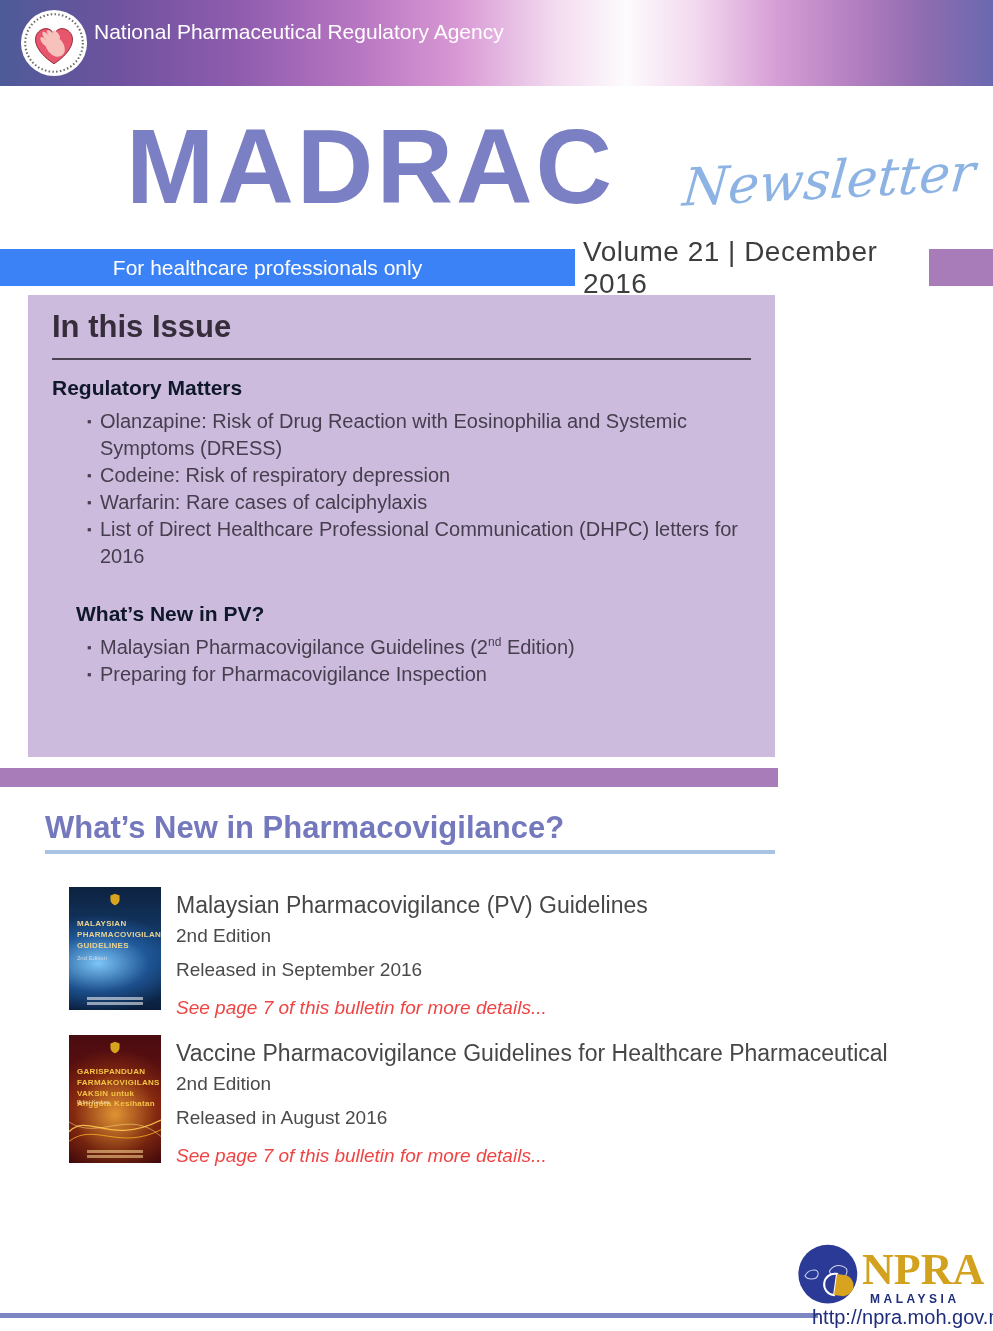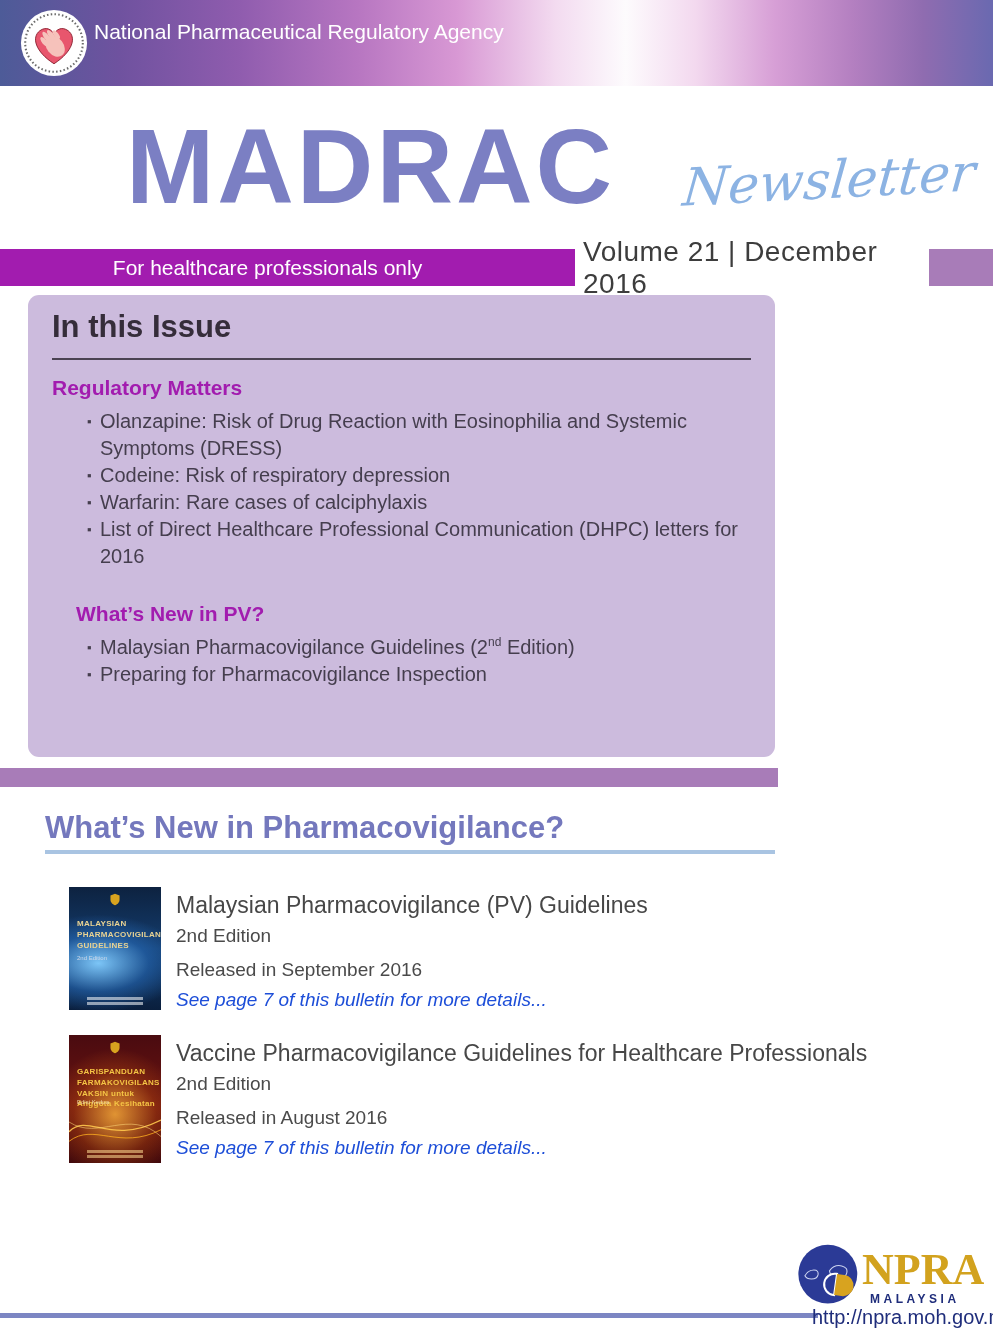--- a/index.html
+++ b/index.html
@@ -19,35 +19,35 @@
 
   
   .madrac{position:absolute;left:126px;top:108px;font-size:106px;line-height:1.1;
     font-weight:700;letter-spacing:3px;color:#7b7fc3;}
   .newsletter-script{position:absolute;left:683px;top:150px;
     font-family:"DejaVu Serif",serif;font-style:italic;font-size:52px;
     color:#8cb3e3;transform:rotate(-3deg) skewX(-8deg);}
 
   
   .audience-bar{position:absolute;left:0;top:249px;width:575px;height:37px;
-    background:#a21caf;display:flex;align-items:center;justify-content:center;
+    background:#3b82f6;display:flex;align-items:center;justify-content:center;
     padding-right:40px;box-sizing:border-box;}
   .audience-bar span{color:#ffffff;font-size:21px;}
   .volume-label{position:absolute;left:583px;top:249px;width:344px;height:37px;
     display:flex;align-items:center;justify-content:center;
     color:#3d3d3d;font-size:28px;letter-spacing:0.5px;}
   .volume-endcap{position:absolute;left:929px;top:249px;width:64px;height:37px;
     background:#a87cb8;}
 
   
   .issue-box{position:absolute;left:28px;top:295px;width:747px;height:462px;
-    background:#ccbbdd;box-sizing:border-box;padding:14px 24px 0 24px;color:#3a3340;border-radius:11px;}
+    background:#ccbbdd;box-sizing:border-box;padding:14px 24px 0 24px;color:#3a3340;}
   .issue-title{margin:0;font-size:31px;font-weight:700;color:#352d3a;}
   .issue-rule{margin-top:13px;border-top:2px solid#4b4352;width:699px;}
-  .issue-section-heading{margin:16px 0 8px 0;font-size:21px;font-weight:700;color:#a21caf;}
+  .issue-section-heading{margin:16px 0 8px 0;font-size:21px;font-weight:700;color:#0f172a;}
   .issue-section-heading.second{margin-top:32px;margin-left:24px;}
   .issue-list{margin:8px;padding:0 0 0 27px;list-style:none;}
   .issue-list li{position:relative;padding-left:13px;max-width:645px;
     font-size:20px;line-height:27px;color:#453e4e;}
   .issue-list li::before{content:"▪";position:absolute;left:0;top:0;font-size:13px;}
   sup{font-size:60%;line-height:0;}
 
   
   .purple-strip{position:absolute;left:0;top:768px;width:778px;height:19px;background:#a87cb8;}
   .pv-heading{position:absolute;left:45px;top:810px;margin:0;font-size:31px;
@@ -78,21 +78,21 @@
   .cover .waves{position:absolute;left:0;bottom:12px;width:100%;height:58px;}
   .cover-footer-bars{position:absolute;left:50%;transform:translateX(-50%);bottom:5px;
     width:56px;display:flex;flex-direction:column;gap:2px;}
   .cover-footer-bars i{display:block;height:3px;background:rgba(255,255,255,.55);}
   .cover-vx .cover-footer-bars i{background:rgba(255,220,150,.55);}
 
   .book-info{padding-top:5px;color:#4a4a4a;}
   .book-title{font-size:23px;color:#474747;}
   .book-edition{font-size:19px;margin-top:6px;}
   .book-released{font-size:19px;margin-top:12px;}
-  .book-note{font-size:19px;margin-top:8px;font-style:italic;color:#1d4ed8;}
+  .book-note{font-size:19px;margin-top:16px;font-style:italic;color:#ef4444;}
 
   
   .footer-line{position:absolute;left:0;top:1313px;width:818px;height:5px;background:#7c86c3;}
   .npra-logo{position:absolute;left:795px;top:1243px;}
   .npra-acronym{position:absolute;left:862px;top:1244px;
     font-family:"Liberation Serif",serif;font-weight:700;font-size:44px;color:#d2a21e;}
   .npra-country{position:absolute;left:870px;top:1292px;font-size:12px;font-weight:700;
     letter-spacing:3.5px;color:#1f2d7b;}
   .npra-url{position:absolute;left:812px;top:1306px;font-size:20px;color:#1f2d7b;
     text-decoration:none;cursor:pointer;}
@@ -186,21 +186,21 @@
         <path d="M0 40 C 20 20, 40 55, 92 28" stroke="#ffc84d" fill="none" stroke-width="1.4" opacity=".9"></path>
         <path d="M0 50 C 25 30, 50 60, 92 38" stroke="#ffb020" fill="none" stroke-width="1" opacity=".8"></path>
         <path d="M0 30 C 30 50, 60 15, 92 45" stroke="#ffd97a" fill="none" stroke-width=".8" opacity=".7"></path>
       </svg>
       <div class="cover-footer-bars">
           <i></i>
           <i></i>
         </div>
     </div>
     <div class="book-info">
-      <div class="book-title">Vaccine Pharmacovigilance Guidelines for Healthcare Professionals</div>
+      <div class="book-title">Vaccine Pharmacovigilance Guidelines for Healthcare Pharmaceutical</div>
       <div class="book-edition">2nd Edition</div>
       <div class="book-released">Released in August 2016</div>
       <div class="book-note">See page 7 of this bulletin for more details...</div>
     </div>
   </div>
 
   <div class="footer-line"></div>
   <div class="npra-logo">
     <svg viewBox="0 0 100 88" width="82" height="72">
       <circle cx="40" cy="38" r="36" fill="#2b3a96"></circle>

